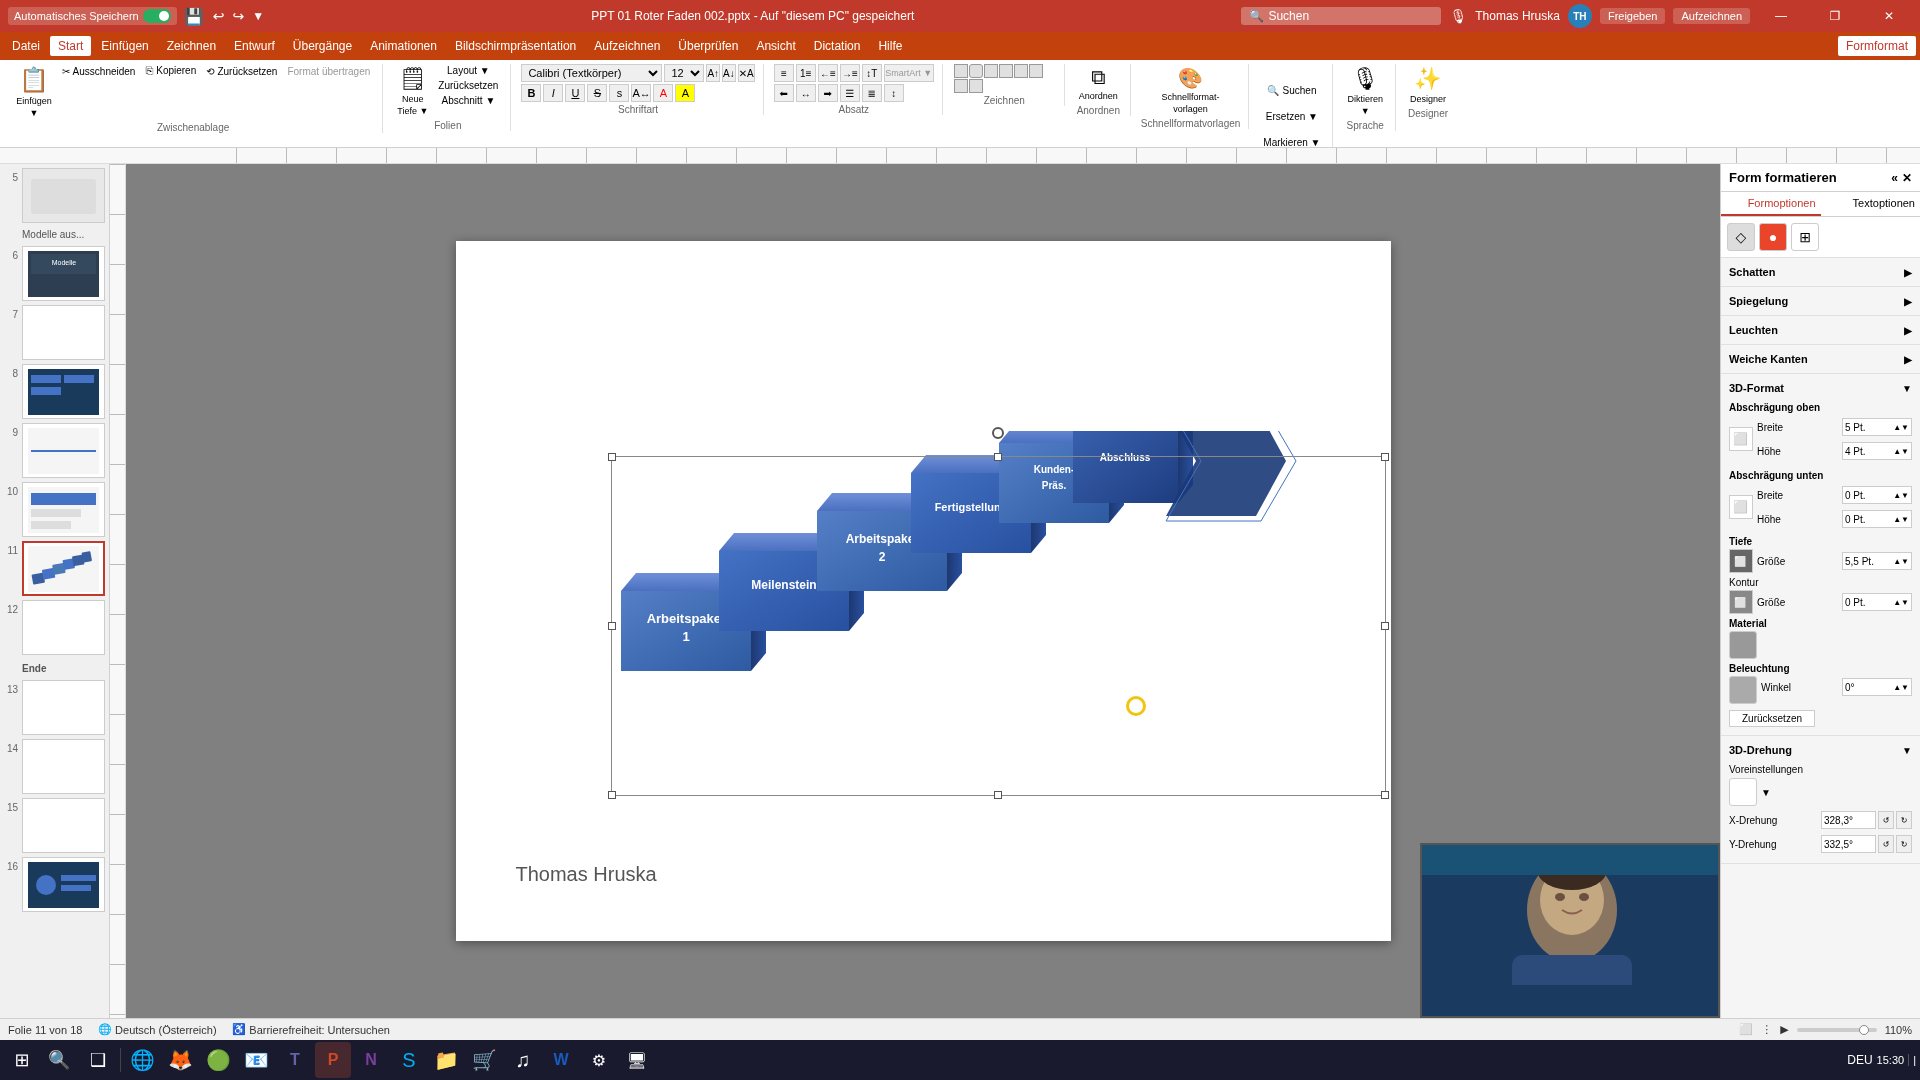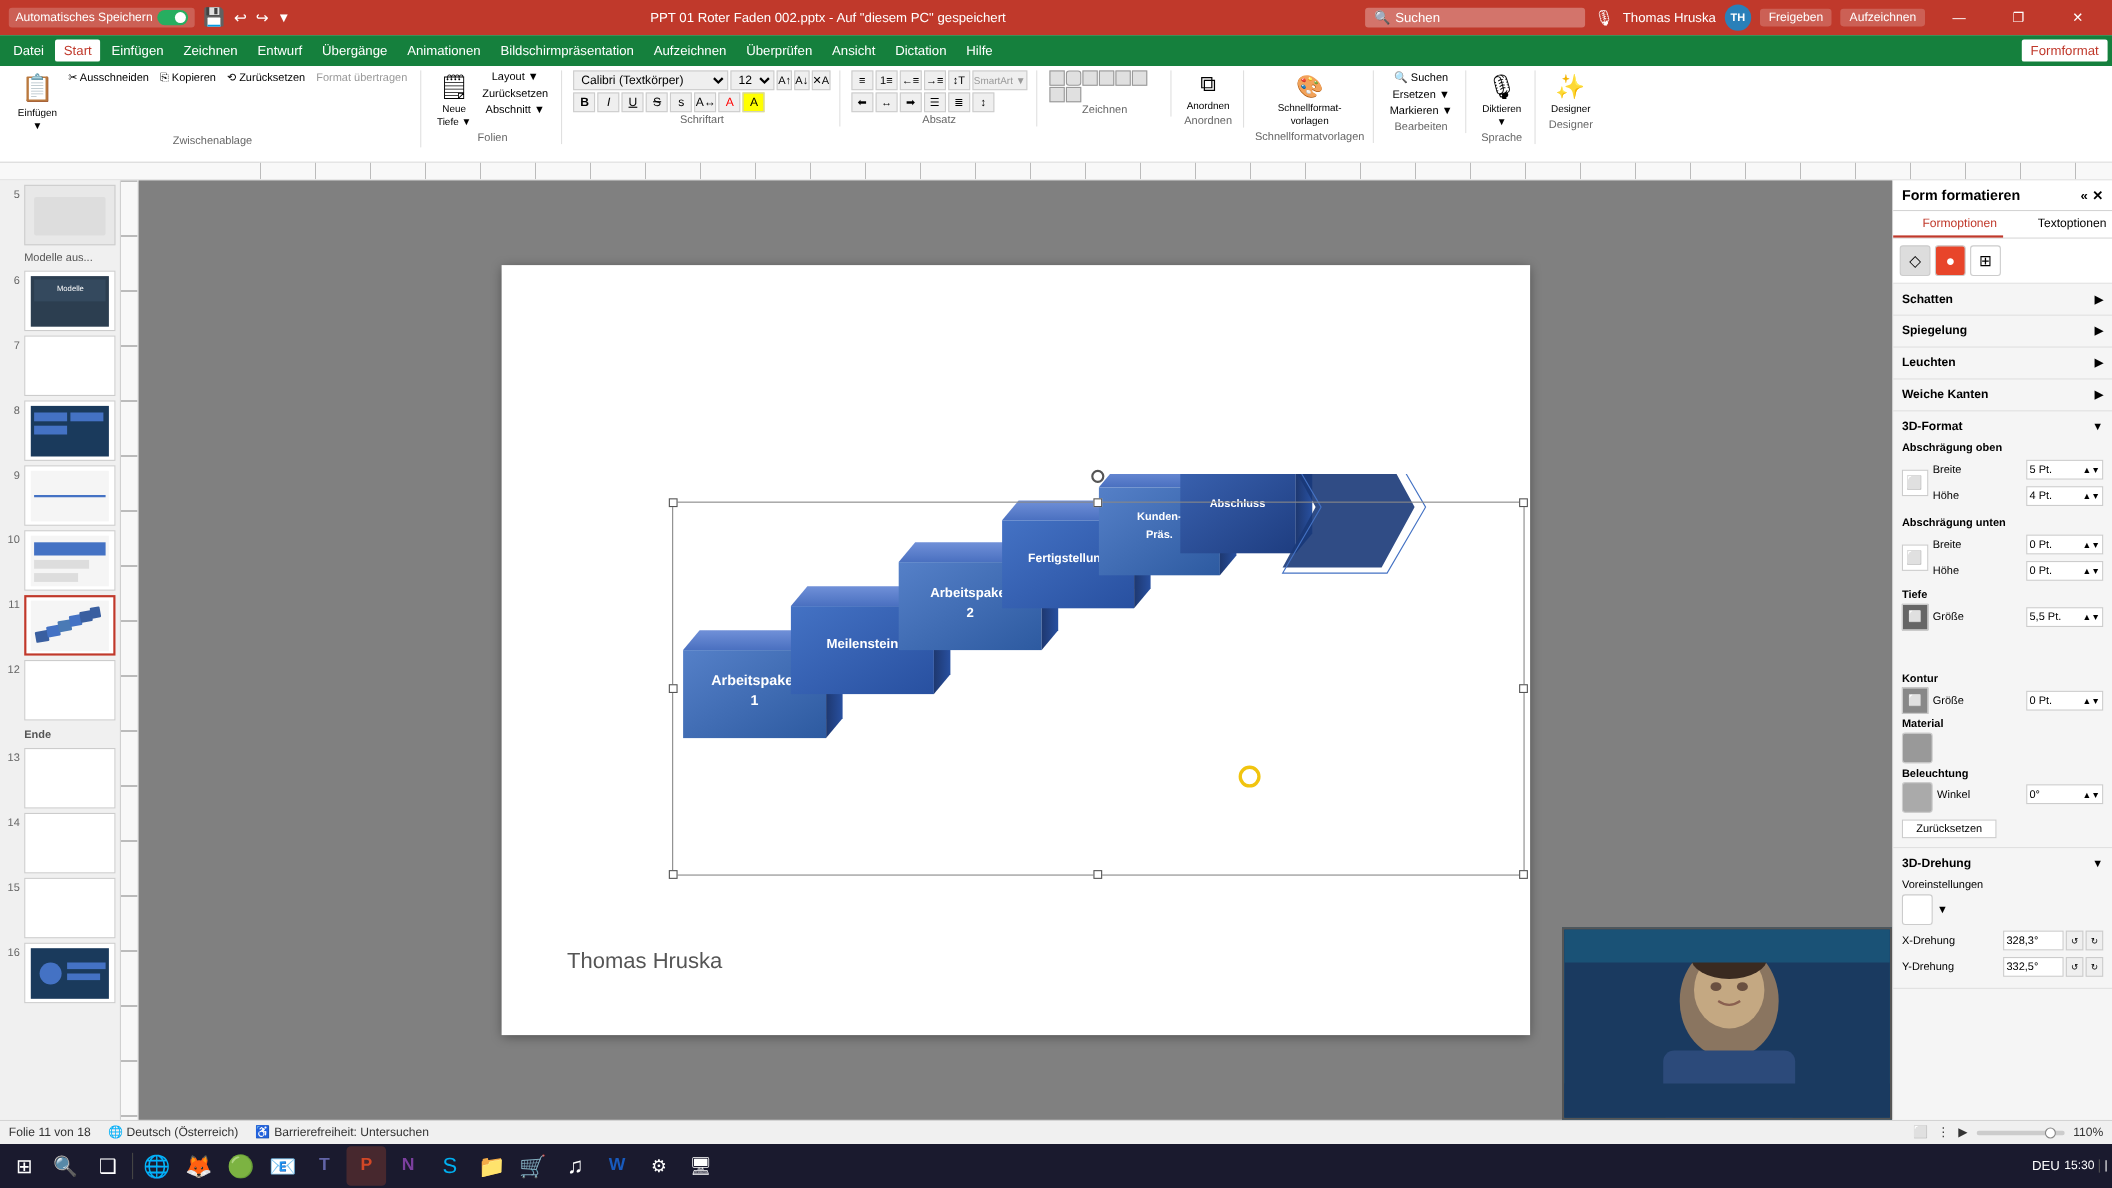--- a/index.html
+++ b/index.html
@@ -26,21 +26,21 @@
       background: rgba(255,255,255,0.2); border-radius: 3px; padding: 2px 6px; font-size: 11px;
     }
     .toggle-switch {
       width: 28px; height: 14px; background: #27ae60; border-radius: 7px; position: relative; display: inline-block;
     }
     .toggle-switch::after {
       content: ''; position: absolute; width: 10px; height: 10px; background: white; border-radius: 50%; top: 2px; right: 2px;
     }
     #menu-bar {
       height: 28px;
-      background: #15803d;
+      background: #c2410c;
       display: flex;
       align-items: center;
       padding: 0 4px;
       gap: 2px;
     }
     #menu-bar .menu-item {
       color: white;
       padding: 3px 8px;
       cursor: pointer;
       font-size: 12px;
@@ -531,21 +531,21 @@
         <span style="font-size:20px;">🎨</span>
         <span style="font-size:9px;">Schnellformat-</span>
         <span style="font-size:9px;">vorlagen</span>
       </div>
     </div>
     <div class="ribbon-group-label">Schnellformat­vorlagen</div>
   </div>
 
   <div class="ribbon-group">
     <div class="ribbon-group-content">
-      <div style="display:flex;flex-direction:column;gap:2px;">
+      <div style="display:flex;flex-direction:column;gap:13px;margin-top:20px;">
         <div class="ribbon-btn ribbon-btn-small">🔍 Suchen</div>
         <div class="ribbon-btn ribbon-btn-small">Ersetzen ▼</div>
         <div class="ribbon-btn ribbon-btn-small">Markieren ▼</div>
       </div>
     </div>
     <div class="ribbon-group-label">Bearbeiten</div>
   </div>
 
   <div class="ribbon-group">
     <div class="ribbon-group-content">
@@ -908,21 +908,21 @@
             <span>Größe</span>
             <div class="panel-input">
               <span style="font-size:10px;">5,5 Pt.</span>
               <span style="font-size:8px;">▲▼</span>
             </div>
           </div>
         </div>
       </div>
 
       <div style="padding:2px 0;">
-        <div style="font-size:10px;font-weight:700;margin-bottom:2px;margin-top:35px;">Kontur</div>
+        <div style="font-size:10px;font-weight:400;margin-bottom:2px;">Kontur</div>
         <div style="display:flex;gap:4px;align-items:center;">
           <div style="width:24px;height:24px;border:1px solid #ccc;background:#888;display:flex;align-items:center;justify-content:center;color:white;font-size:10px;">⬜</div>
           <div class="panel-field" style="flex:1;">
             <span>Größe</span>
             <div class="panel-input">
               <span style="font-size:10px;">0 Pt.</span>
               <span style="font-size:8px;">▲▼</span>
             </div>
           </div>
         </div>

